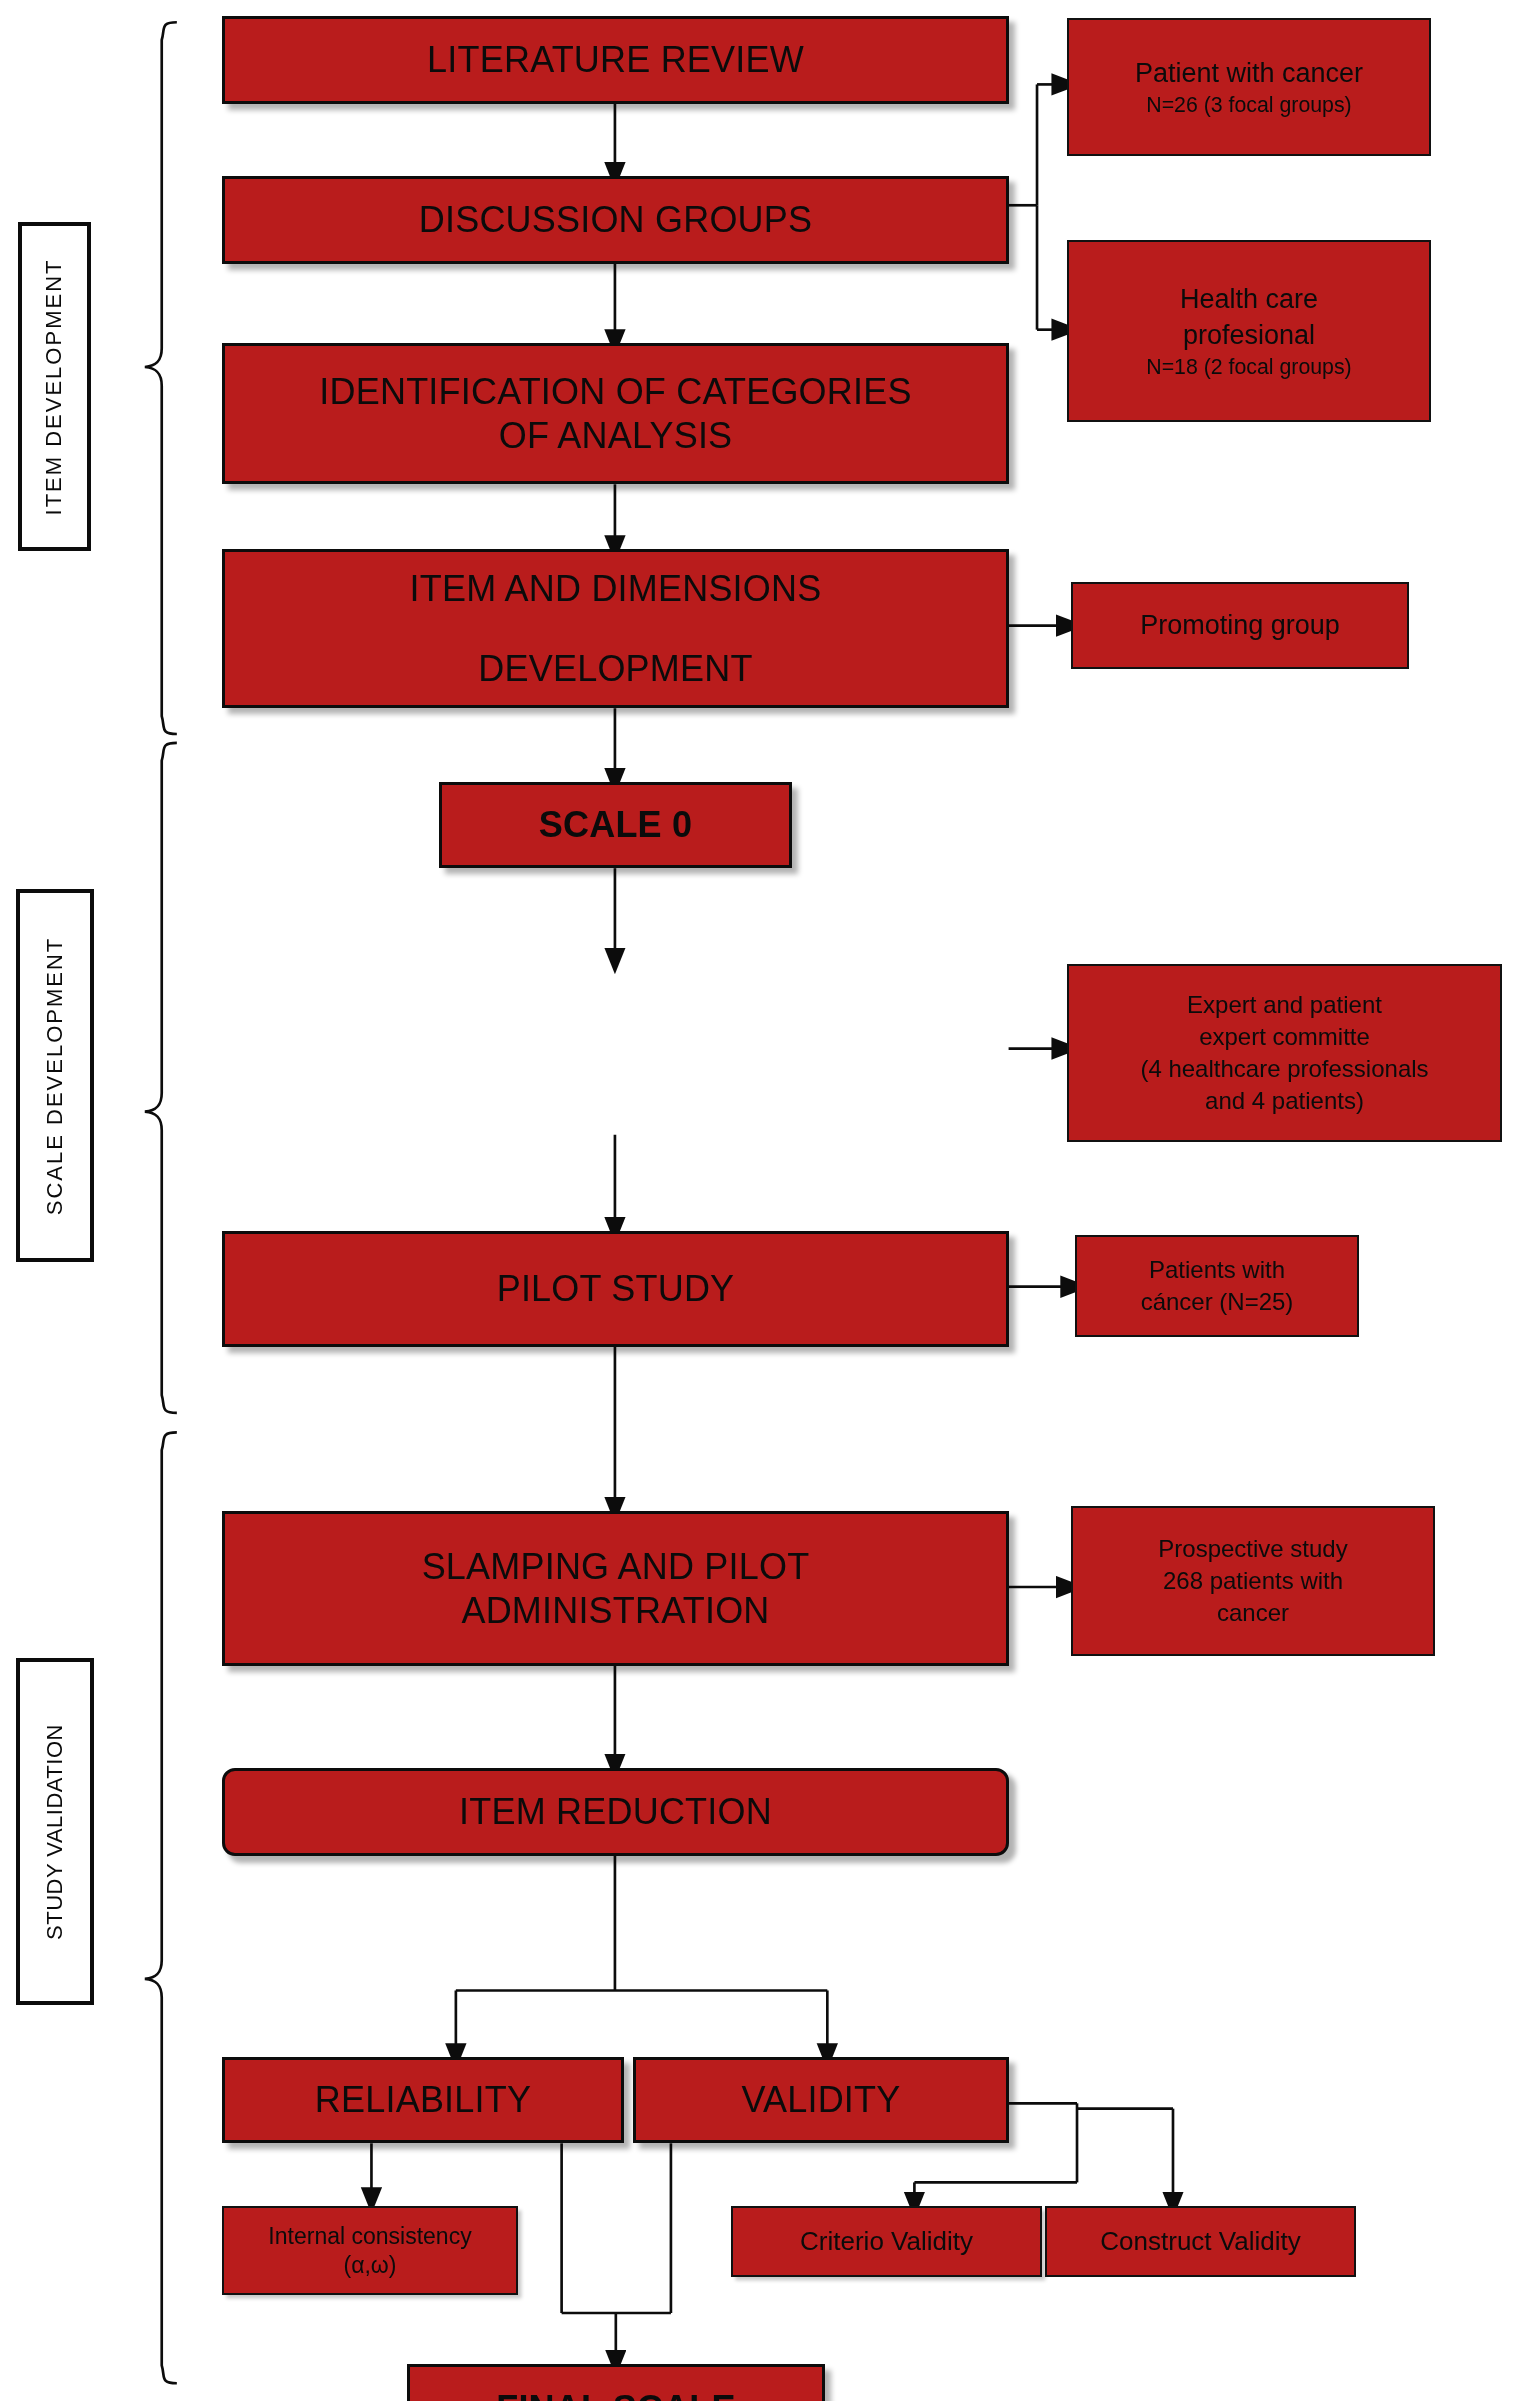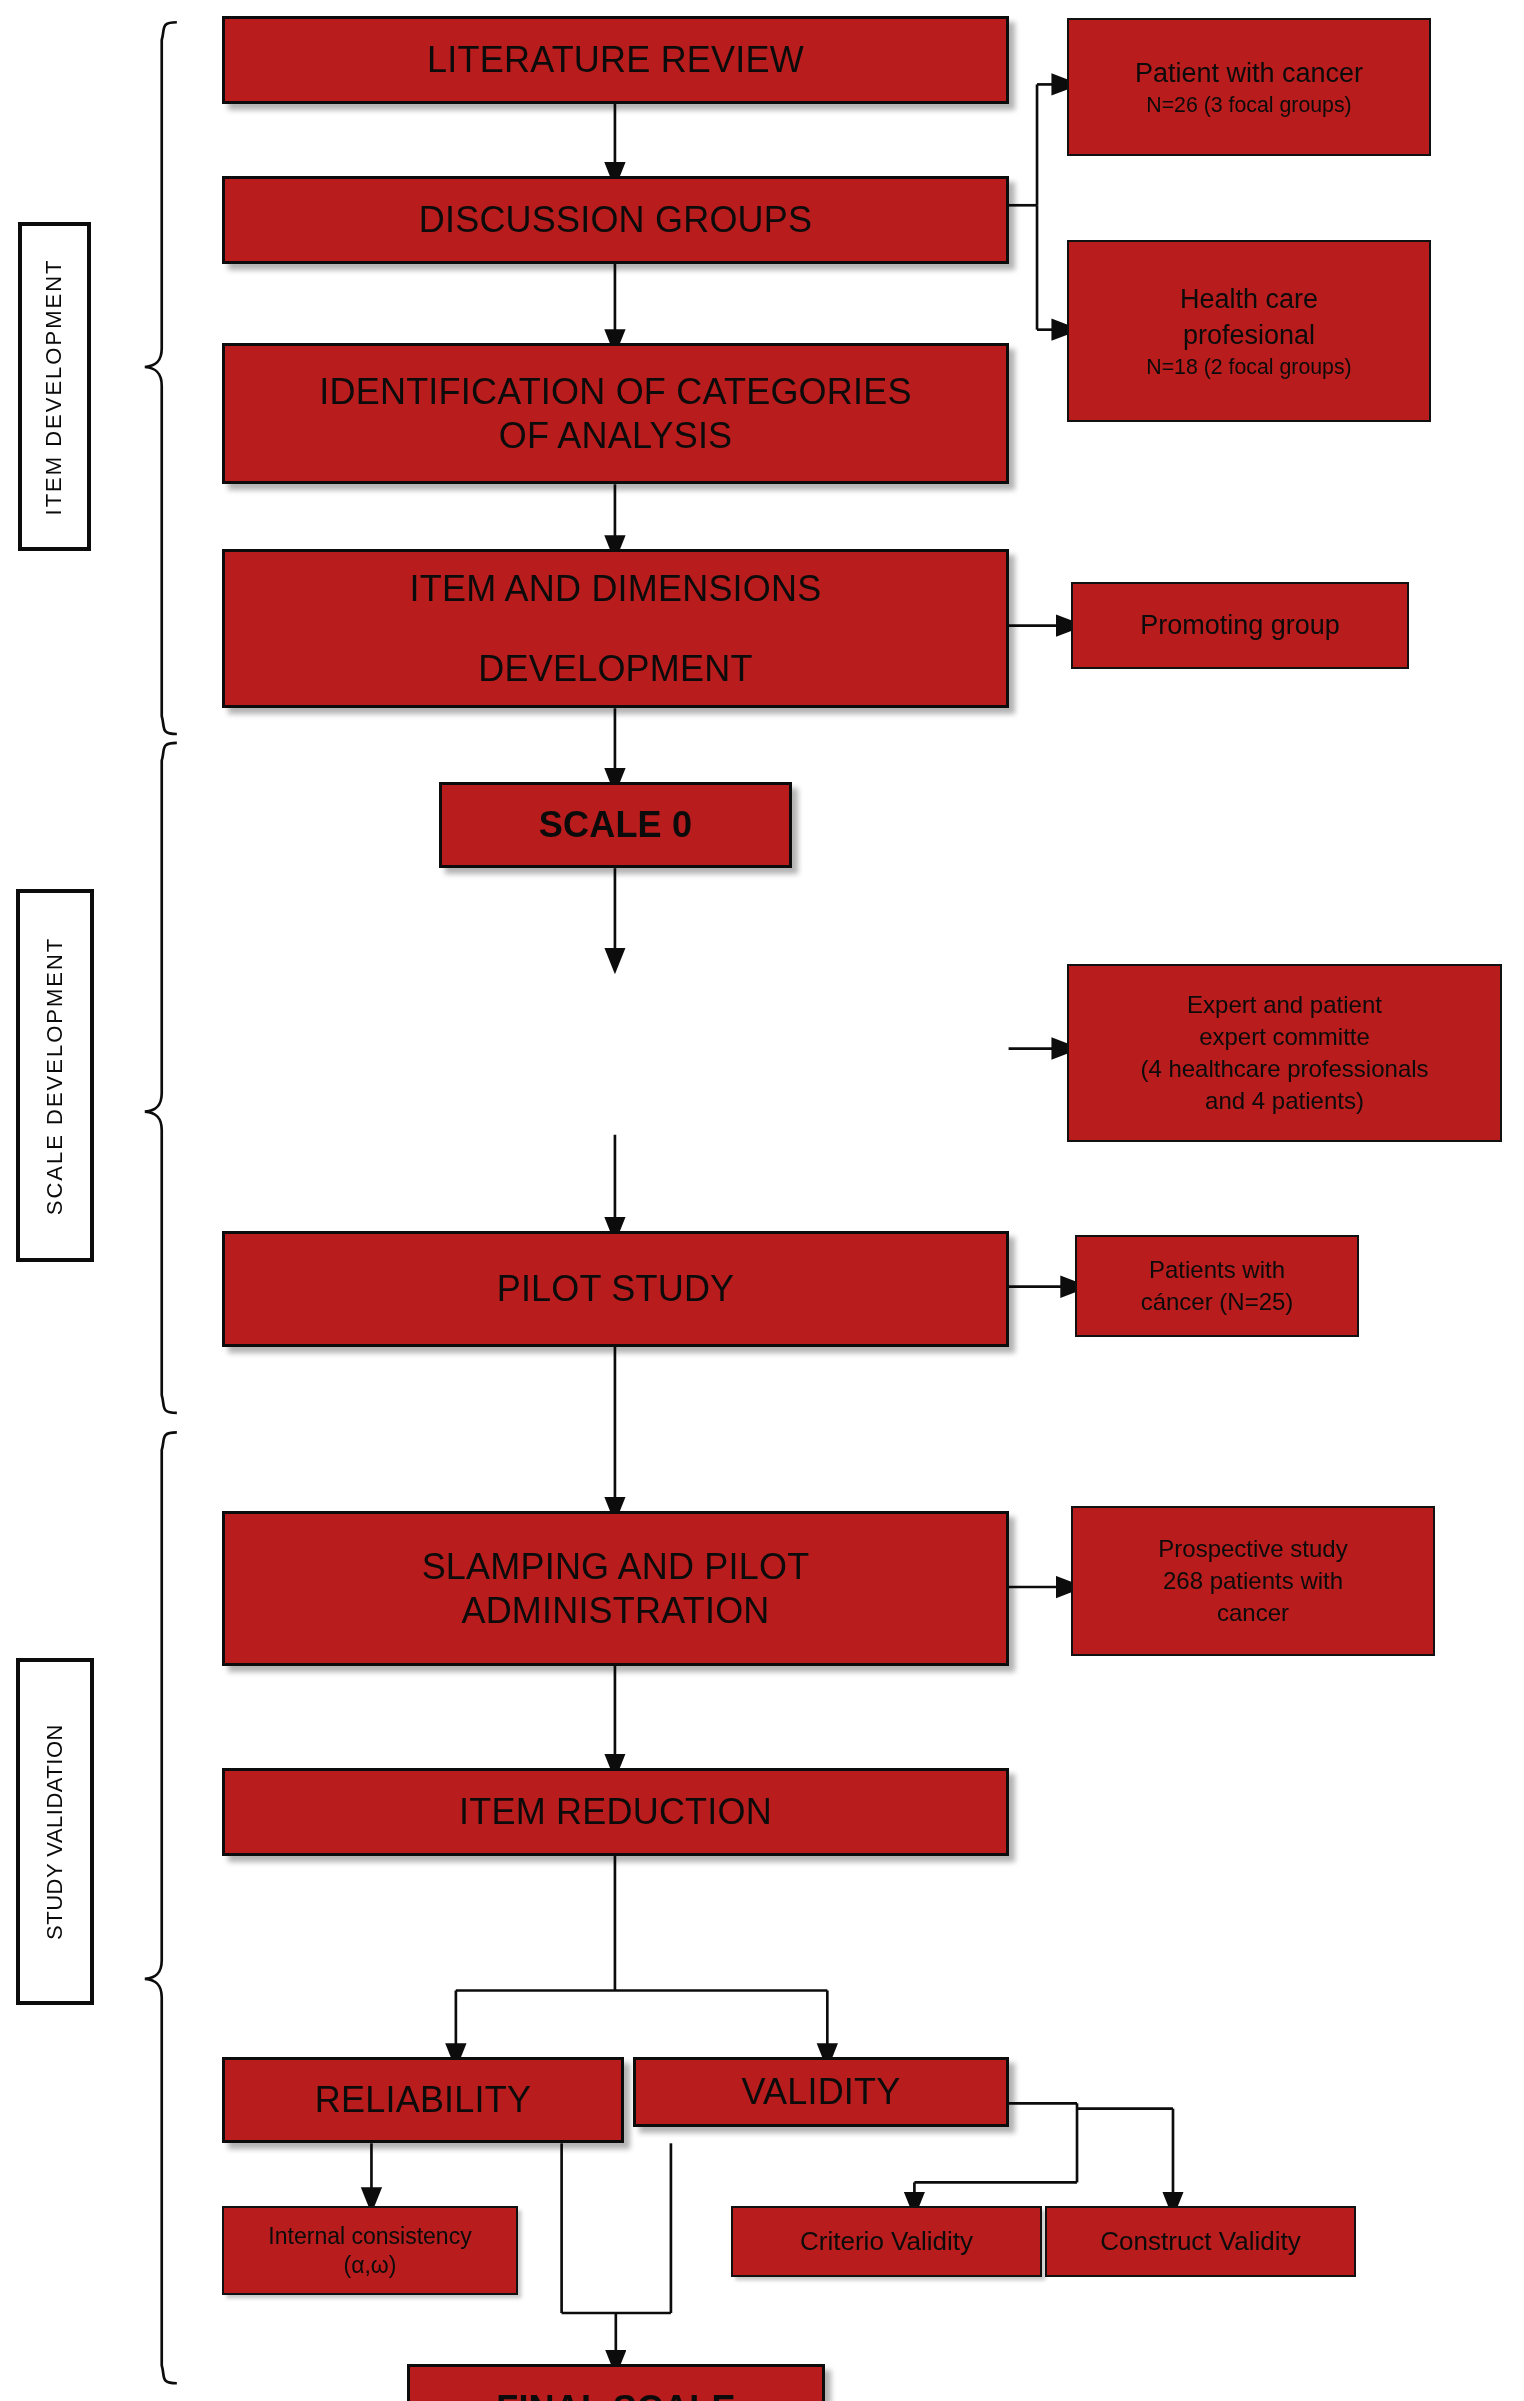--- a/index.html
+++ b/index.html
@@ -216,29 +216,29 @@
 
   <div class="node main-box" style="left:222px;top:1231px;width:787px;height:116px;">
     <span>PILOT STUDY</span>
   </div>
 
   <div class="node main-box" style="left:222px;top:1511px;width:787px;height:155px;flex-direction:column;">
     <span class="stack">SLAMPING AND PILOT</span>
     <span class="stack">ADMINISTRATION</span>
   </div>
 
-  <div class="node main-box" style="left:222px;top:1768px;width:787px;height:88px;">
+  <div class="node main-box" style="left:222px;top:1768px;width:787px;height:88px;border-radius:13px;">
     <span>ITEM REDUCTION</span>
   </div>
 
   <div class="node main-box" style="left:222px;top:2057px;width:402px;height:86px;">
     <span>RELIABILITY</span>
   </div>
 
-  <div class="node main-box" style="left:633px;top:2057px;width:376px;height:70px;">
+  <div class="node main-box" style="left:633px;top:2057px;width:376px;height:86px;">
     <span>VALIDITY</span>
   </div>
 
   <div class="node main-box bold" style="left:407px;top:2364px;width:418px;height:89px;">
     <span>FINAL SCALE</span>
   </div>
 
   <div class="node side-box" style="left:1067px;top:18px;width:364px;height:138px;flex-direction:column;">
     <span class="big">Patient with cancer</span>
     <span class="small">N=26 (3 focal groups)</span>

